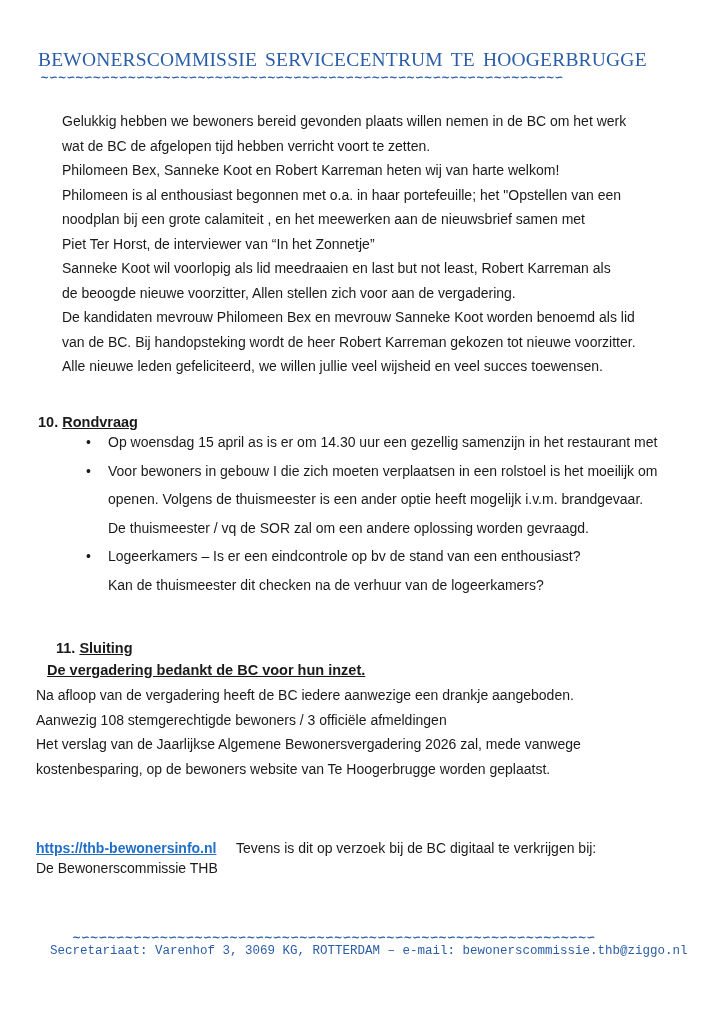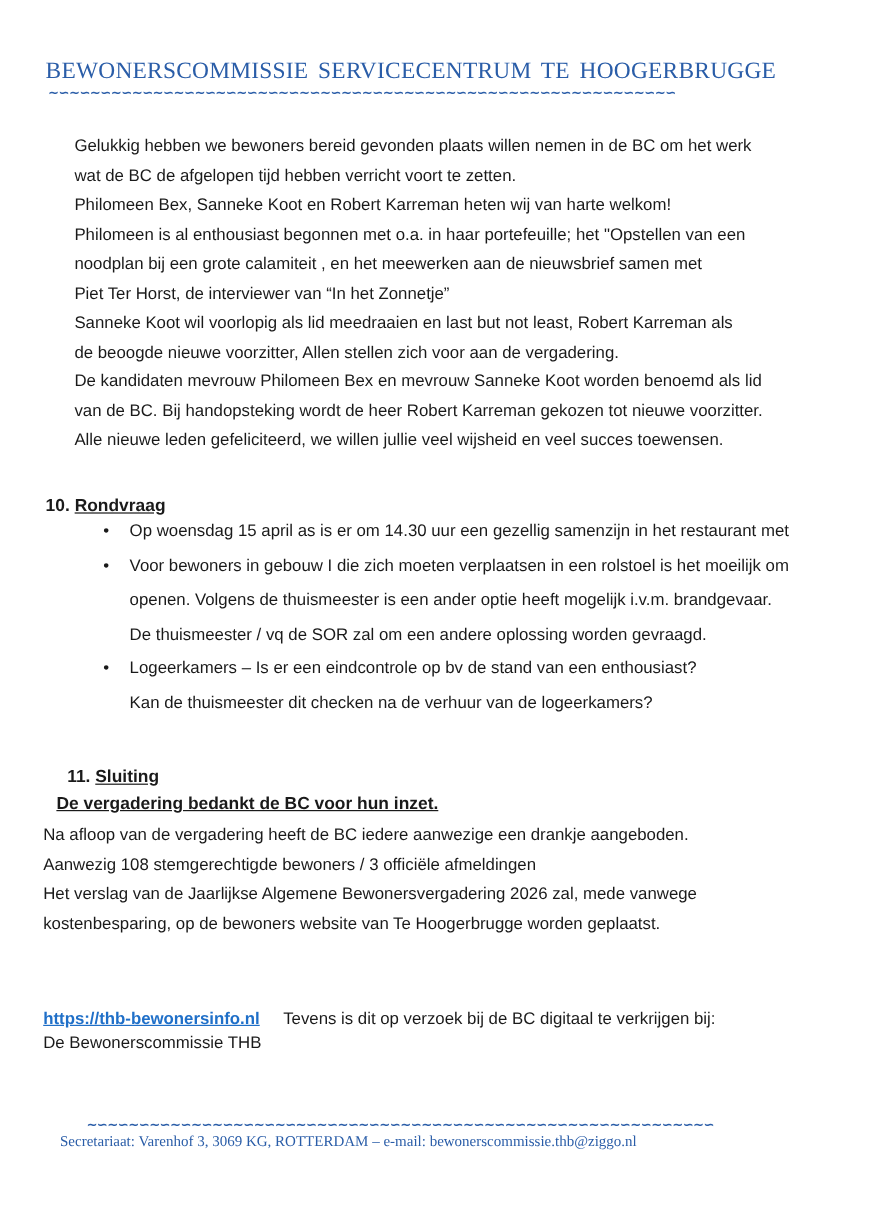--- a/index.html
+++ b/index.html
@@ -11,21 +11,21 @@
     .h-section { position: absolute; font-weight: bold; font-size: 14.5px; white-space: nowrap; }
     .h-section .u { text-decoration: underline; }
     .para { position: absolute; font-size: 14px; line-height: 24.5px; white-space: nowrap; }
     .line { display: block; height: 24.5px; }
     .bullets { position: absolute; left: 86px; top: 428px; font-size: 14px; }
     .bullet { position: relative; padding-left: 22px; }
     .bullet .dot { position: absolute; left: 0; top: 0; line-height: 28px; font-size: 14px; }
     .bullet .line { height: 28.5px; line-height: 28px; }
     .bold-u { font-weight: bold; text-decoration: underline; }
     .link { color: #1f6fc8; font-weight: bold; text-decoration: underline; }
-    .footer-text { position: absolute; left: 50px; top: 944px; font-family: Liberation Serif, serif; font-size: 12.5px; color: #2a5da8; white-space: nowrap; }
+    .footer-text { position: absolute; left: 50px; top: 944px; font-family: Liberation Mono, monospace; font-size: 12.5px; color: #2a5da8; white-space: nowrap; }
   </style>
 </head>
 <body>
 
 <div class="page">
 
   <div class="hdr-title">BEWONERSCOMMISSIE  SERVICECENTRUM  TE HOOGERBRUGGE</div>
   <div class="border-row" style="left:40px; top:73px; width:580px;" id="border-top"><span style="font-size: 11px; font-weight: bold; letter-spacing: -0.5px;">∼∽∼∽∼∽∼∽∼∽∼∽∼∽∼∽∼∽∼∽∼∽∼∽∼∽∼∽∼∽∼∽∼∽∼∽∼∽∼∽∼∽∼∽∼∽∼∽∼∽∼∽∼∽∼∽∼∽∼∽</span></div>
 
 

